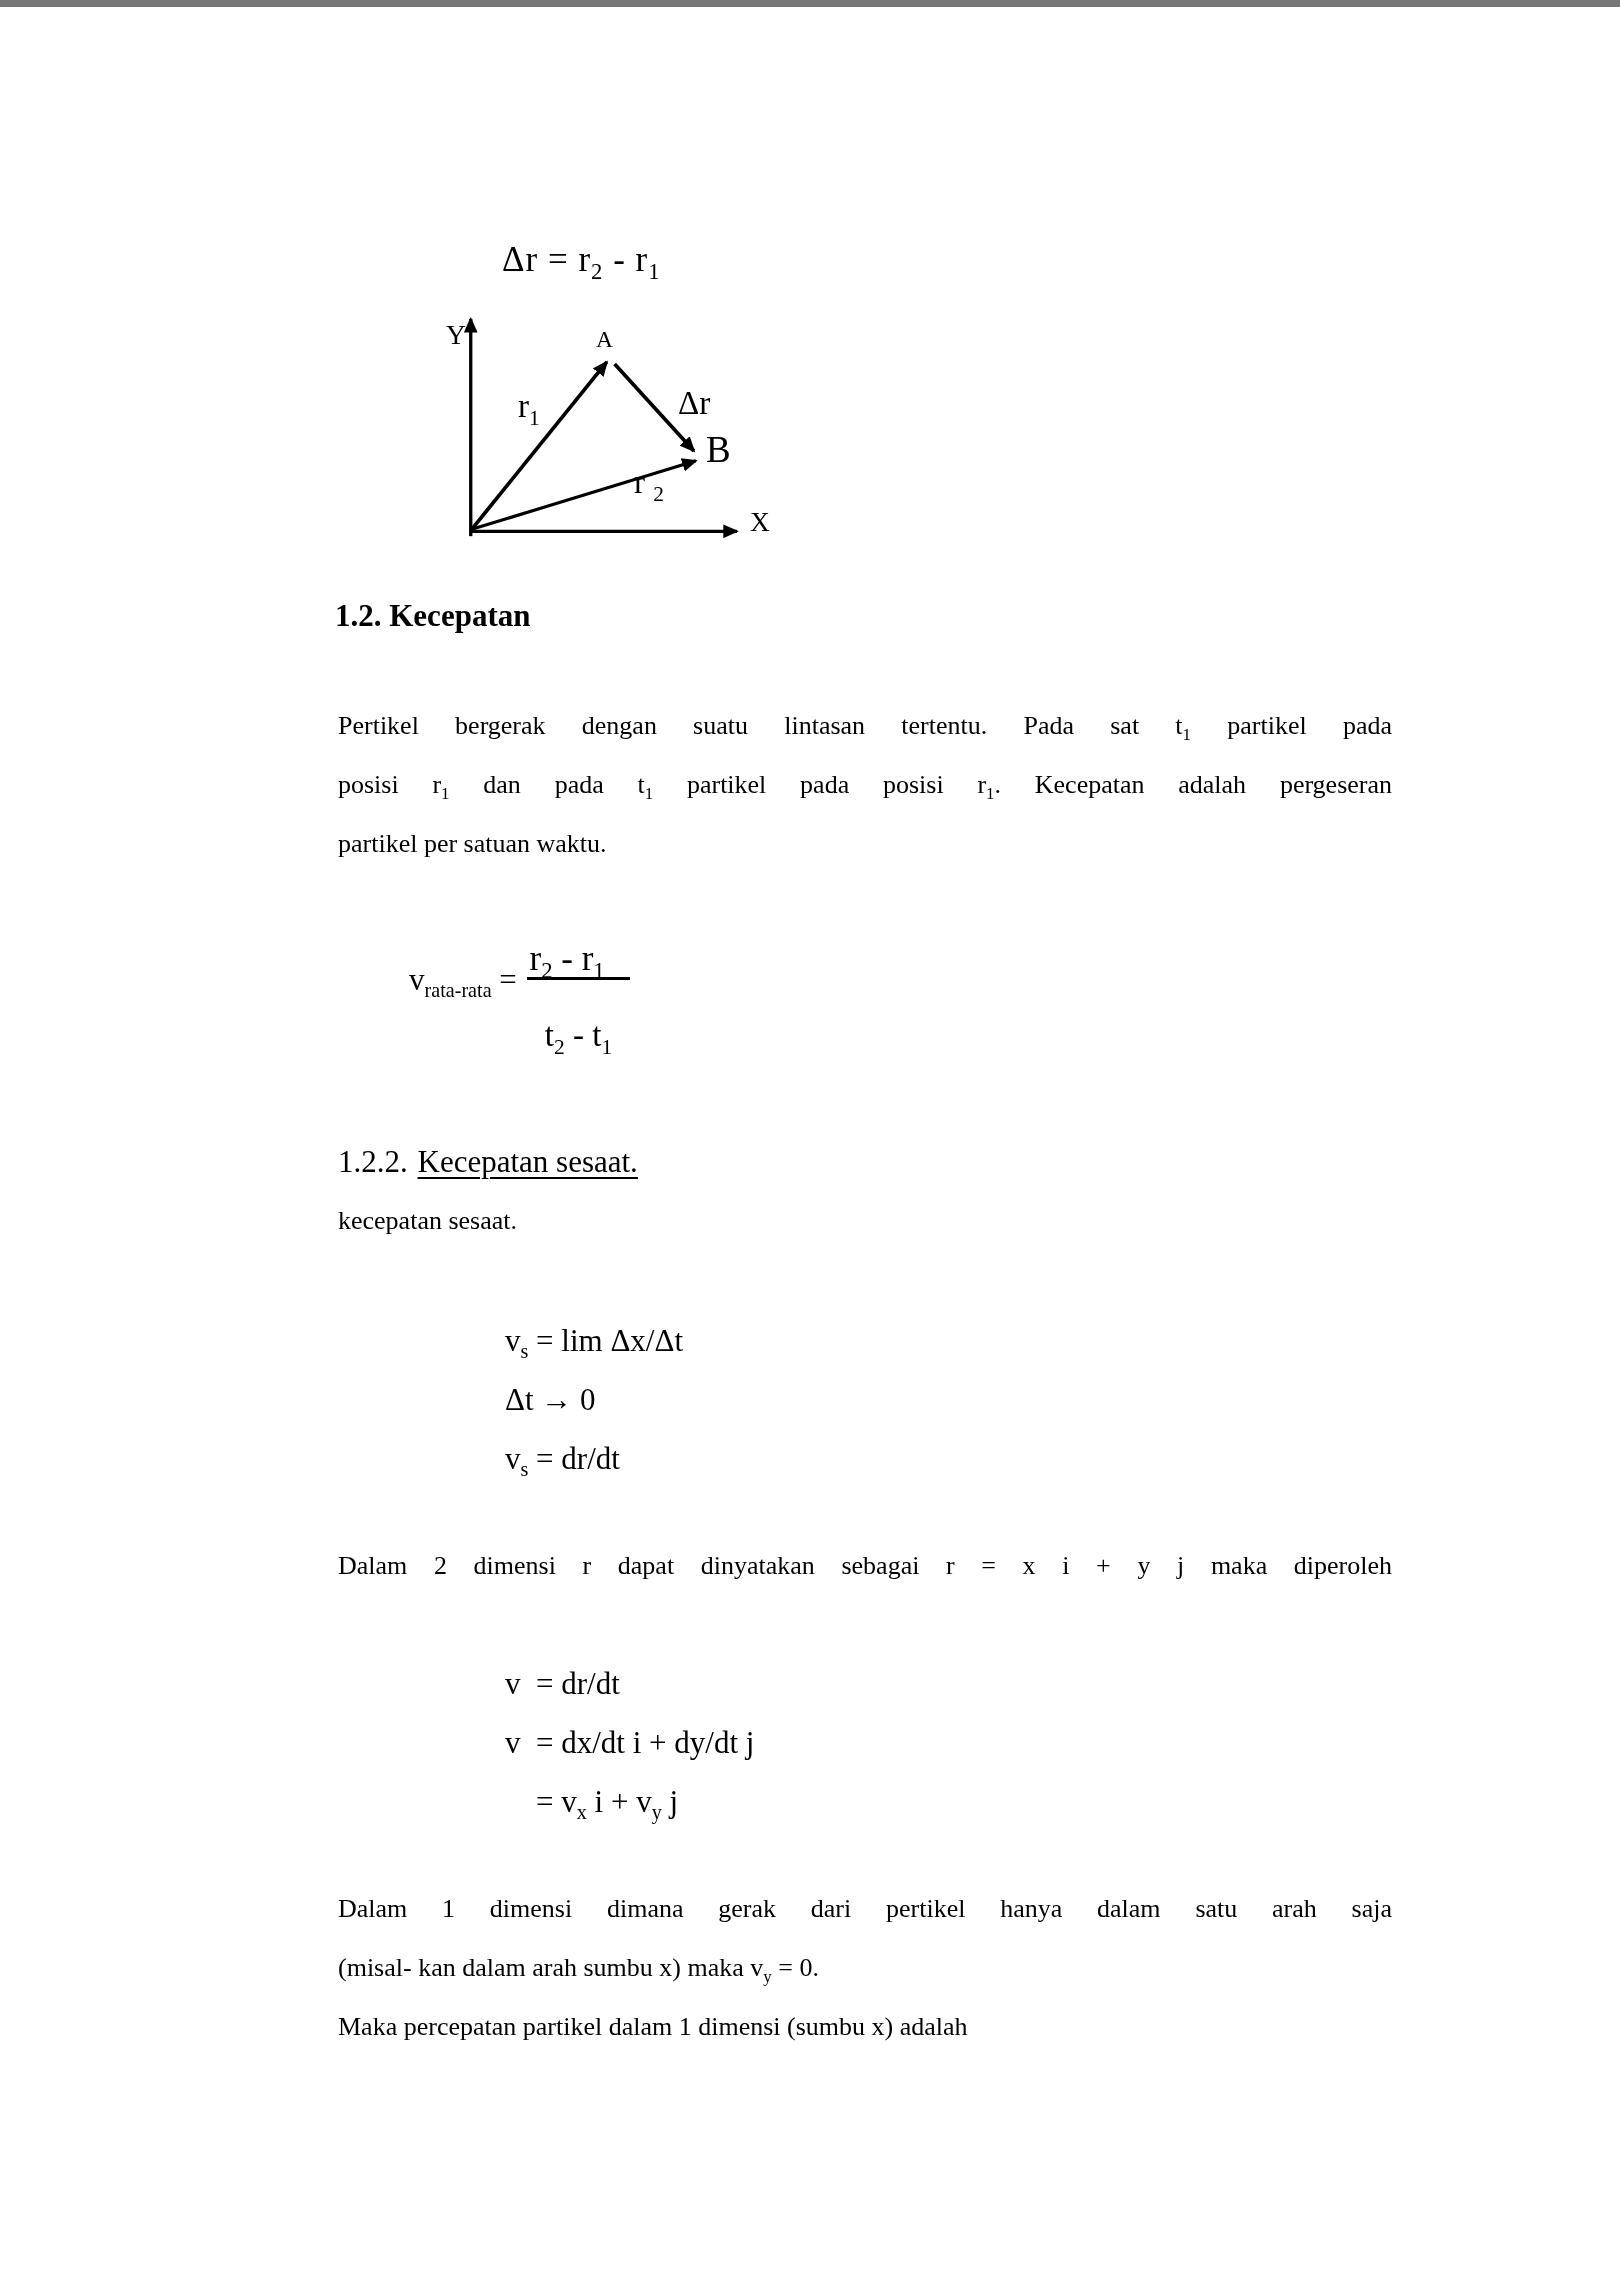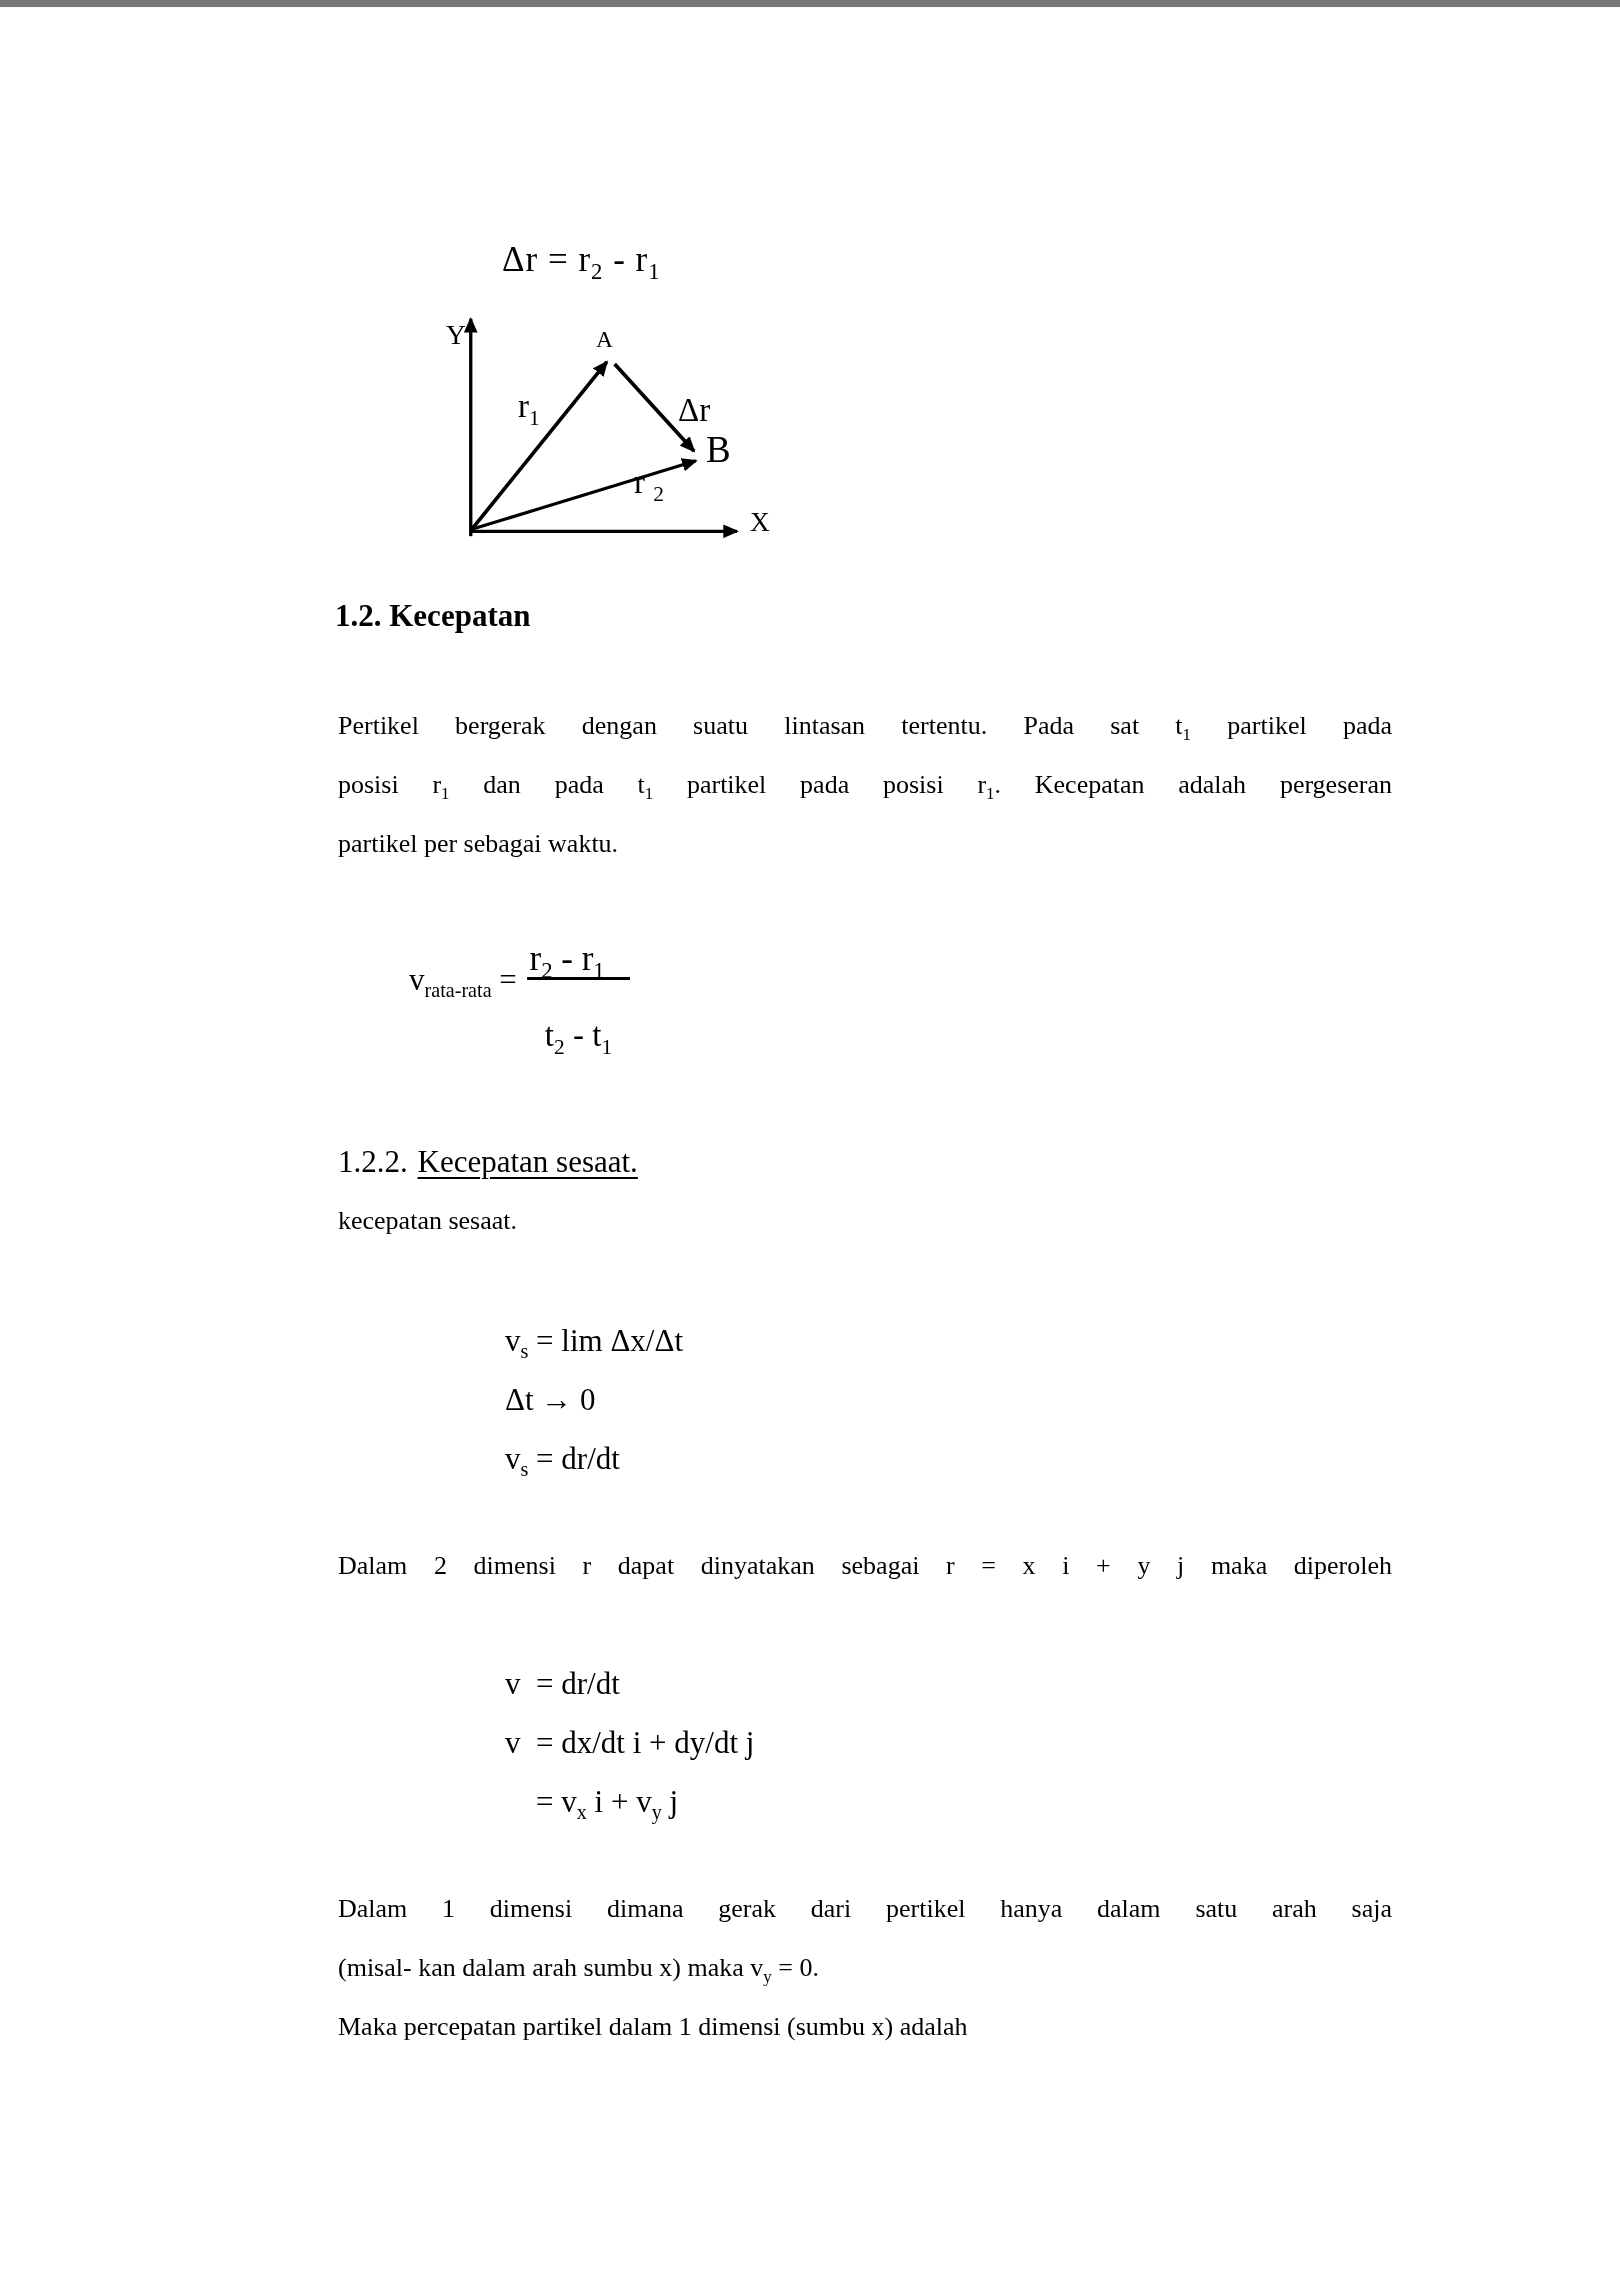--- a/index.html
+++ b/index.html
@@ -47,31 +47,31 @@
       <line x1="60" y1="240" x2="60" y2="18" stroke="#000" stroke-width="3.4" marker-end="url(#ah)"></line>
       <line x1="59" y1="235" x2="332" y2="235" stroke="#000" stroke-width="3.4" marker-end="url(#ah)"></line>
       <line x1="61" y1="233" x2="199" y2="62" stroke="#000" stroke-width="3.8" marker-end="url(#ah)"></line>
       <line x1="207" y1="64" x2="288" y2="153" stroke="#000" stroke-width="3.8" marker-end="url(#ah)"></line>
       <line x1="61" y1="233" x2="290" y2="163" stroke="#000" stroke-width="3.2" marker-end="url(#ah)"></line>
     </svg>
     <div class="dlabel" style="left:34px; top:20.6px; font-size:27.4px;">Y</div>
     <div class="dlabel" style="left:338px; top:208px; font-size:27.4px;">X</div>
     <div class="dlabel" style="left:184px; top:26.5px; font-size:23.5px;">A</div>
     <div class="dlabel" style="left:106px; top:89px; font-size:33px;">r<sub>1</sub></div>
-    <div class="dlabel" style="left:266px; top:93px; font-size:33px;">Δr</div>
+    <div class="dlabel" style="left:266px; top:86px; font-size:33px;">Δr</div>
     <div class="dlabel" style="left:294px; top:130px; font-size:37px;">B</div>
     <div class="dlabel" style="left:222px; top:165px; font-size:33px;">r <sub>2</sub></div>
   </div>
 
   <div class="abs heading" style="left:335px; top:579px;">1.2. Kecepatan</div>
 
   <div class="abs" style="left:338px; top:689px; width:1054px;">
     <div class="ln j">Pertikel bergerak dengan suatu lintasan tertentu. Pada sat t<sub>1</sub> partikel pada</div>
     <div class="ln j">posisi r<sub>1</sub> dan pada t<sub>1</sub> partikel pada posisi r<sub>1</sub>. Kecepatan adalah pergeseran</div>
-    <div class="ln">partikel per sebagai waktu.</div>
+    <div class="ln">partikel per satuan waktu.</div>
   </div>
 
 
   <div class="abs frac-row" style="left:409px; top:933px;">
     <div class="frac-lhs">v<sub>rata-rata</sub> =</div>
     <div class="frac-col">
       <div class="frac-num">r<sub>2</sub> - r<sub>1</sub></div>
       <div class="frac-den">t<sub>2</sub> - t<sub>1</sub></div>
     </div>
   </div>

